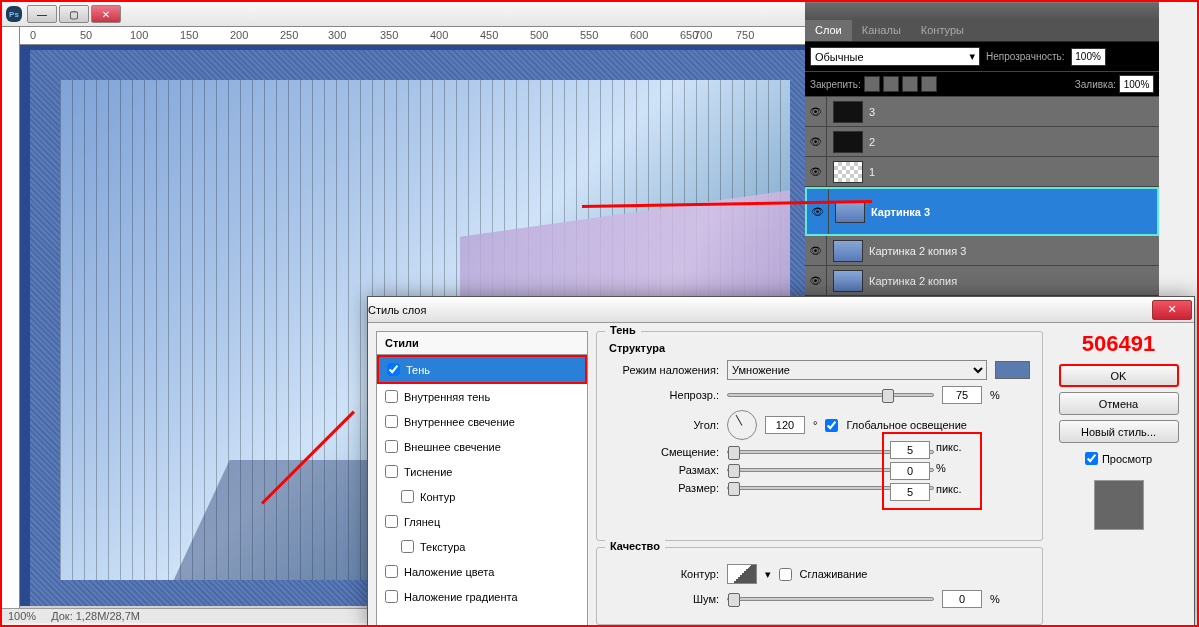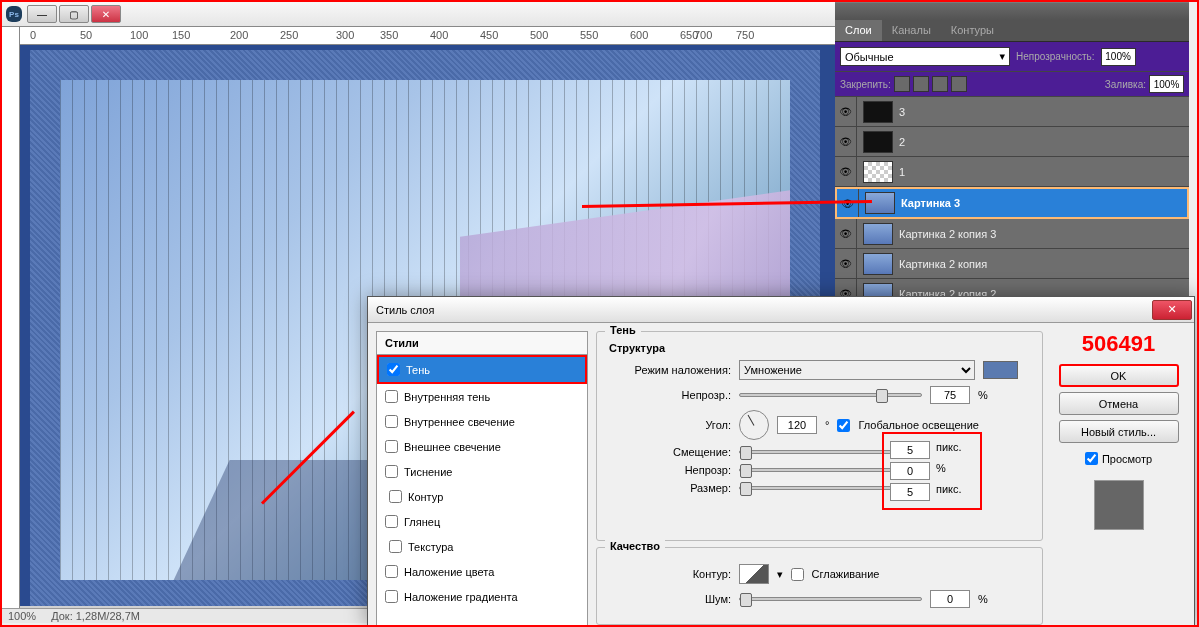--- a/index.html
+++ b/index.html
@@ -16,58 +16,58 @@
 .ruler-v{position:absolute;left:0;top:25px;width:18px;bottom:15px;background:#fff;border-right:1px solid #888}
 .canvas-area{position:absolute;left:18px;top:43px;right:0;bottom:17px;background:#2a4a8f;overflow:hidden}
 .frame{position:absolute;left:10px;top:5px;width:790px;height:560px;background:repeating-linear-gradient(45deg,#5a7ab8 0,#5a7ab8 2px,#4a6aa8 2px,#4a6aa8 4px);padding:30px}
 .picture{position:relative;width:100%;height:100%;background:linear-gradient(135deg,#7fa3d8 0%,#a8c4e8 30%,#cfe3f8 50%,#89b0d0 70%,#4a78b8 100%);overflow:hidden}
 .picture::before{content:"";position:absolute;inset:0;background:repeating-linear-gradient(90deg,#000 0,#000 1px,transparent 1px,transparent 12px);opacity:.25}
 .flowers{position:absolute;right:-50px;top:130px;width:380px;height:240px;background:linear-gradient(120deg,#b8a8d8,#d8c0e8,#a890c8);transform:skewY(-8deg);opacity:.85}
 .shadow-poly{position:absolute;left:130px;top:380px;width:260px;height:170px;background:rgba(30,50,100,.4);transform:skewX(-25deg)}
 .statusbar{position:absolute;left:0;bottom:0;right:0;height:15px;background:#e8e8e8;border-top:1px solid #999;font-size:10px;padding-left:6px;display:flex;align-items:center;color:#555}
 .statusbar span{margin-right:15px}
 
-.panels{position:absolute;left:833px;top:0;width:354px;height:300px;background:#4c1d95}
+.panels{position:absolute;left:803px;top:0;width:354px;height:300px;background:#000000}
 .panel-header{height:18px;background:linear-gradient(#6a6a6a,#535353);border-top:1px solid #7a7a7a}
 .tabs{display:flex;height:22px;background:#535353;border-bottom:1px solid #2a2a2a}
 .tab{padding:4px 10px;color:#aaa;font-size:11px}
 .tab.active{background:#6e6e6e;color:#fff}
 .blend-row{display:flex;align-items:center;padding:5px;gap:6px}
 .blend-sel{width:170px;height:19px;background:#fff;border:1px solid #333;padding:2px 4px;display:flex;justify-content:space-between;align-items:center}
 .opa-label{color:#aaa;font-size:10px}
 .pct-box{width:35px;height:18px;background:#fff;border:1px solid #333;display:flex;align-items:center;justify-content:center;font-size:10px}
 .lock-row{display:flex;align-items:center;padding:3px 5px;gap:3px;border-top:1px solid #444;border-bottom:1px solid #444}
 .lock-row .ico{width:16px;height:16px;background:#6a6a6a;border:1px solid #333}
 .layers{overflow:auto;height:220px}
 .layer{display:flex;align-items:center;height:30px;border-bottom:1px solid #444;background:#6e6e6e}
-.layer.sel{background:#2980d8;border:2px solid #fdba74;height:32px}
+.layer.sel{background:#2980d8;border:2px solid #5eead4;height:49px}
 .eye{width:22px;height:100%;display:flex;align-items:center;justify-content:center;border-right:1px solid #444}
 .eye::before{content:"👁";font-size:10px}
 .thumb{width:30px;height:22px;background:#fff;border:1px solid #333;margin:0 6px;background-image:linear-gradient(45deg,#ccc 25%,transparent 25%,transparent 75%,#ccc 75%),linear-gradient(45deg,#ccc 25%,transparent 25%,transparent 75%,#ccc 75%);background-size:8px 8px;background-position:0 0,4px 4px}
 .thumb.dk{background:#111}
 .thumb.bl{background:linear-gradient(#88a8d8,#5878b8)}
 .lname{color:#eee;font-size:11px}
 .layer.sel .lname{color:#fff;font-weight:bold}
 
 .dlg{position:absolute;left:365px;top:294px;width:828px;height:330px;background:#f0f0f0;border:1px solid #555;box-shadow:0 0 20px rgba(0,0,0,.4)}
-.dlg-title{height:26px;background:linear-gradient(#fff,#e0e0e0);border-bottom:1px solid #999;display:flex;align-items:center;padding-left:8px}
+.dlg-title{height:26px;background:linear-gradient(#fff,#e0e0e0);border-bottom:1px solid #999;display:flex;align-items:center;}
 .dlg-title .sp{flex:1}
 .dlg-close{width:40px;height:20px;background:linear-gradient(#e56,#c23);color:#fff;display:flex;align-items:center;justify-content:center;margin-right:2px;border-radius:2px;border:1px solid #933}
 .dlg-body{display:flex;padding:8px;gap:8px;height:calc(100% - 26px)}
 .styles-col{width:212px}
 .styles-head{background:#f8f8f8;border:1px solid #999;padding:5px 8px;font-weight:bold}
 .styles-list{border:1px solid #999;border-top:none;height:280px;background:#fff;overflow:auto}
 .style-row{padding:6px 8px;display:flex;align-items:center;gap:6px}
 .style-row input[type=checkbox]{width:13px;height:13px}
-.style-row.sub{padding-left:12px}
+.style-row.sub{padding-left:24px}
 .style-row.sel{background:#2980d8;color:#fff;border:2px solid red}
 .params-col{flex:1;display:flex;flex-direction:column;gap:6px}
 .fieldset{border:1px solid #bbb;border-radius:3px;padding:10px 12px;position:relative}
 .fieldset>.leg{position:absolute;top:-8px;left:8px;background:#f0f0f0;padding:0 5px;font-weight:bold}
-.param-row{display:flex;align-items:center;gap:8px;margin:6px 12px}
+.param-row{display:flex;align-items:center;gap:8px;margin:6px 0}
 .param-lbl{width:110px;text-align:right}
 .param-row select{flex:1;height:20px;border:1px solid #888}
 .slider{flex:1;height:4px;background:#ccc;border:1px solid #888;position:relative;border-radius:2px}
 .slider::before{content:"";position:absolute;width:10px;height:12px;background:#ddd;border:1px solid #666;top:-5px;border-radius:2px}
 .slider.s75::before{left:75%}
 .slider.s0::before{left:0}
 .numbox{width:40px;height:18px;border:1px solid #888;background:#fff;text-align:center;padding:1px}
 .unit{width:40px}
 .angle{width:30px;height:30px;border:1px solid #888;border-radius:50%;position:relative}
 .angle::before{content:"";position:absolute;width:12px;height:1px;background:#333;top:14px;left:14px;transform-origin:left;transform:rotate(-120deg)}
@@ -91,24 +91,24 @@
     <div class="win-ctrl">
       <div class="win-btn">—</div>
       <div class="win-btn">▢</div>
       <div class="win-btn win-close">✕</div>
     </div>
   </div>
   <div class="ruler-h">
     <span style="left:10px">0</span>
     <span style="left:60px">50</span>
     <span style="left:110px">100</span>
-    <span style="left:152px">150</span>
+    <span style="left:160px">150</span>
     <span style="left:210px">200</span>
     <span style="left:260px">250</span>
-    <span style="left:316px">300</span>
+    <span style="left:308px">300</span>
     <span style="left:360px">350</span>
     <span style="left:410px">400</span>
     <span style="left:460px">450</span>
     <span style="left:510px">500</span>
     <span style="left:560px">550</span>
     <span style="left:610px">600</span>
     <span style="left:660px">650</span>
     <span style="left:674px">700</span>
     <span style="left:716px">750</span>
   </div>
@@ -270,21 +270,21 @@
             <input type="checkbox" checked="" style="">
             <span>Глобальное освещение</span>
           </div>
           <div class="param-row">
             <div class="param-lbl">Смещение:</div>
             <div class="slider s0"></div>
             <span style="width:40px"></span>
               <span class="unit"></span>
           </div>
           <div class="param-row">
-            <div class="param-lbl">Непрозр:</div>
+            <div class="param-lbl">Размах:</div>
             <div class="slider s0"></div>
             <span style="width:40px"></span>
               <span class="unit"></span>
           </div>
           <div class="param-row">
             <div class="param-lbl">Размер:</div>
             <div class="slider s0"></div>
             <span style="width:40px"></span>
               <span class="unit"></span>
           </div>

